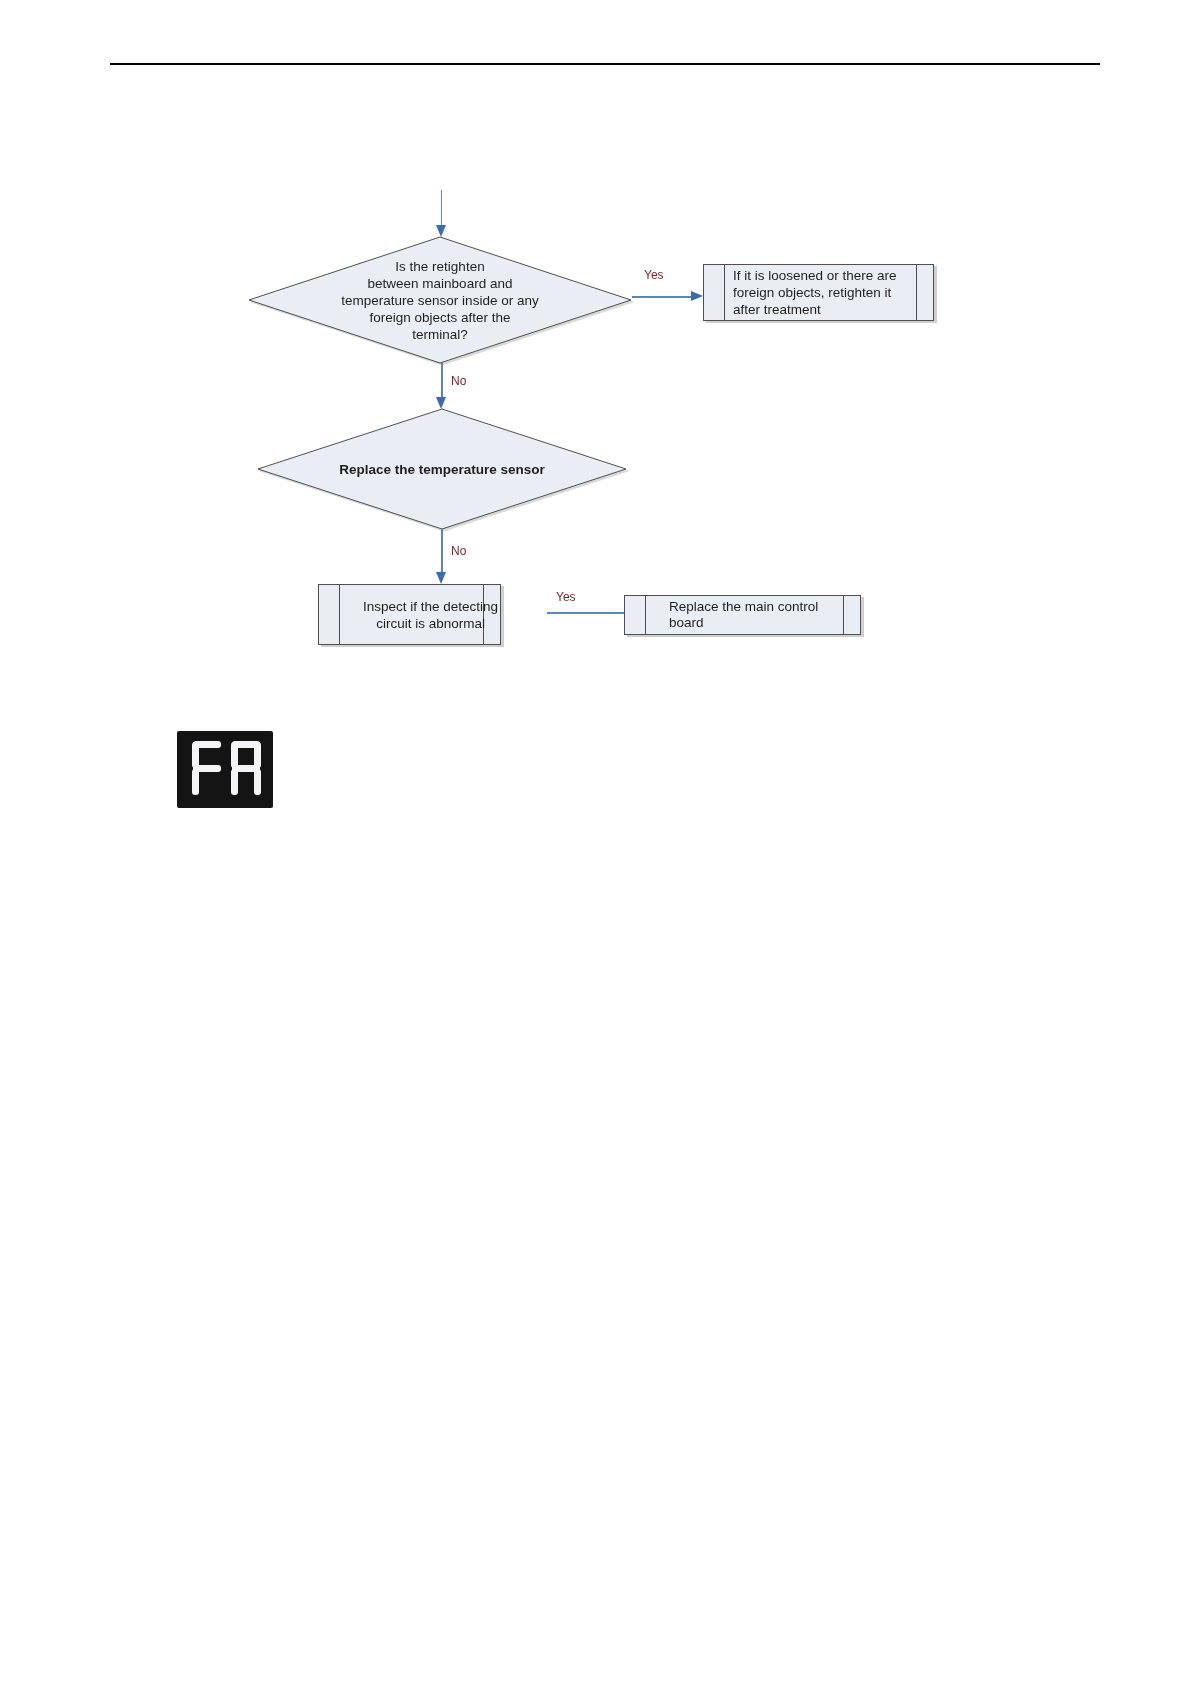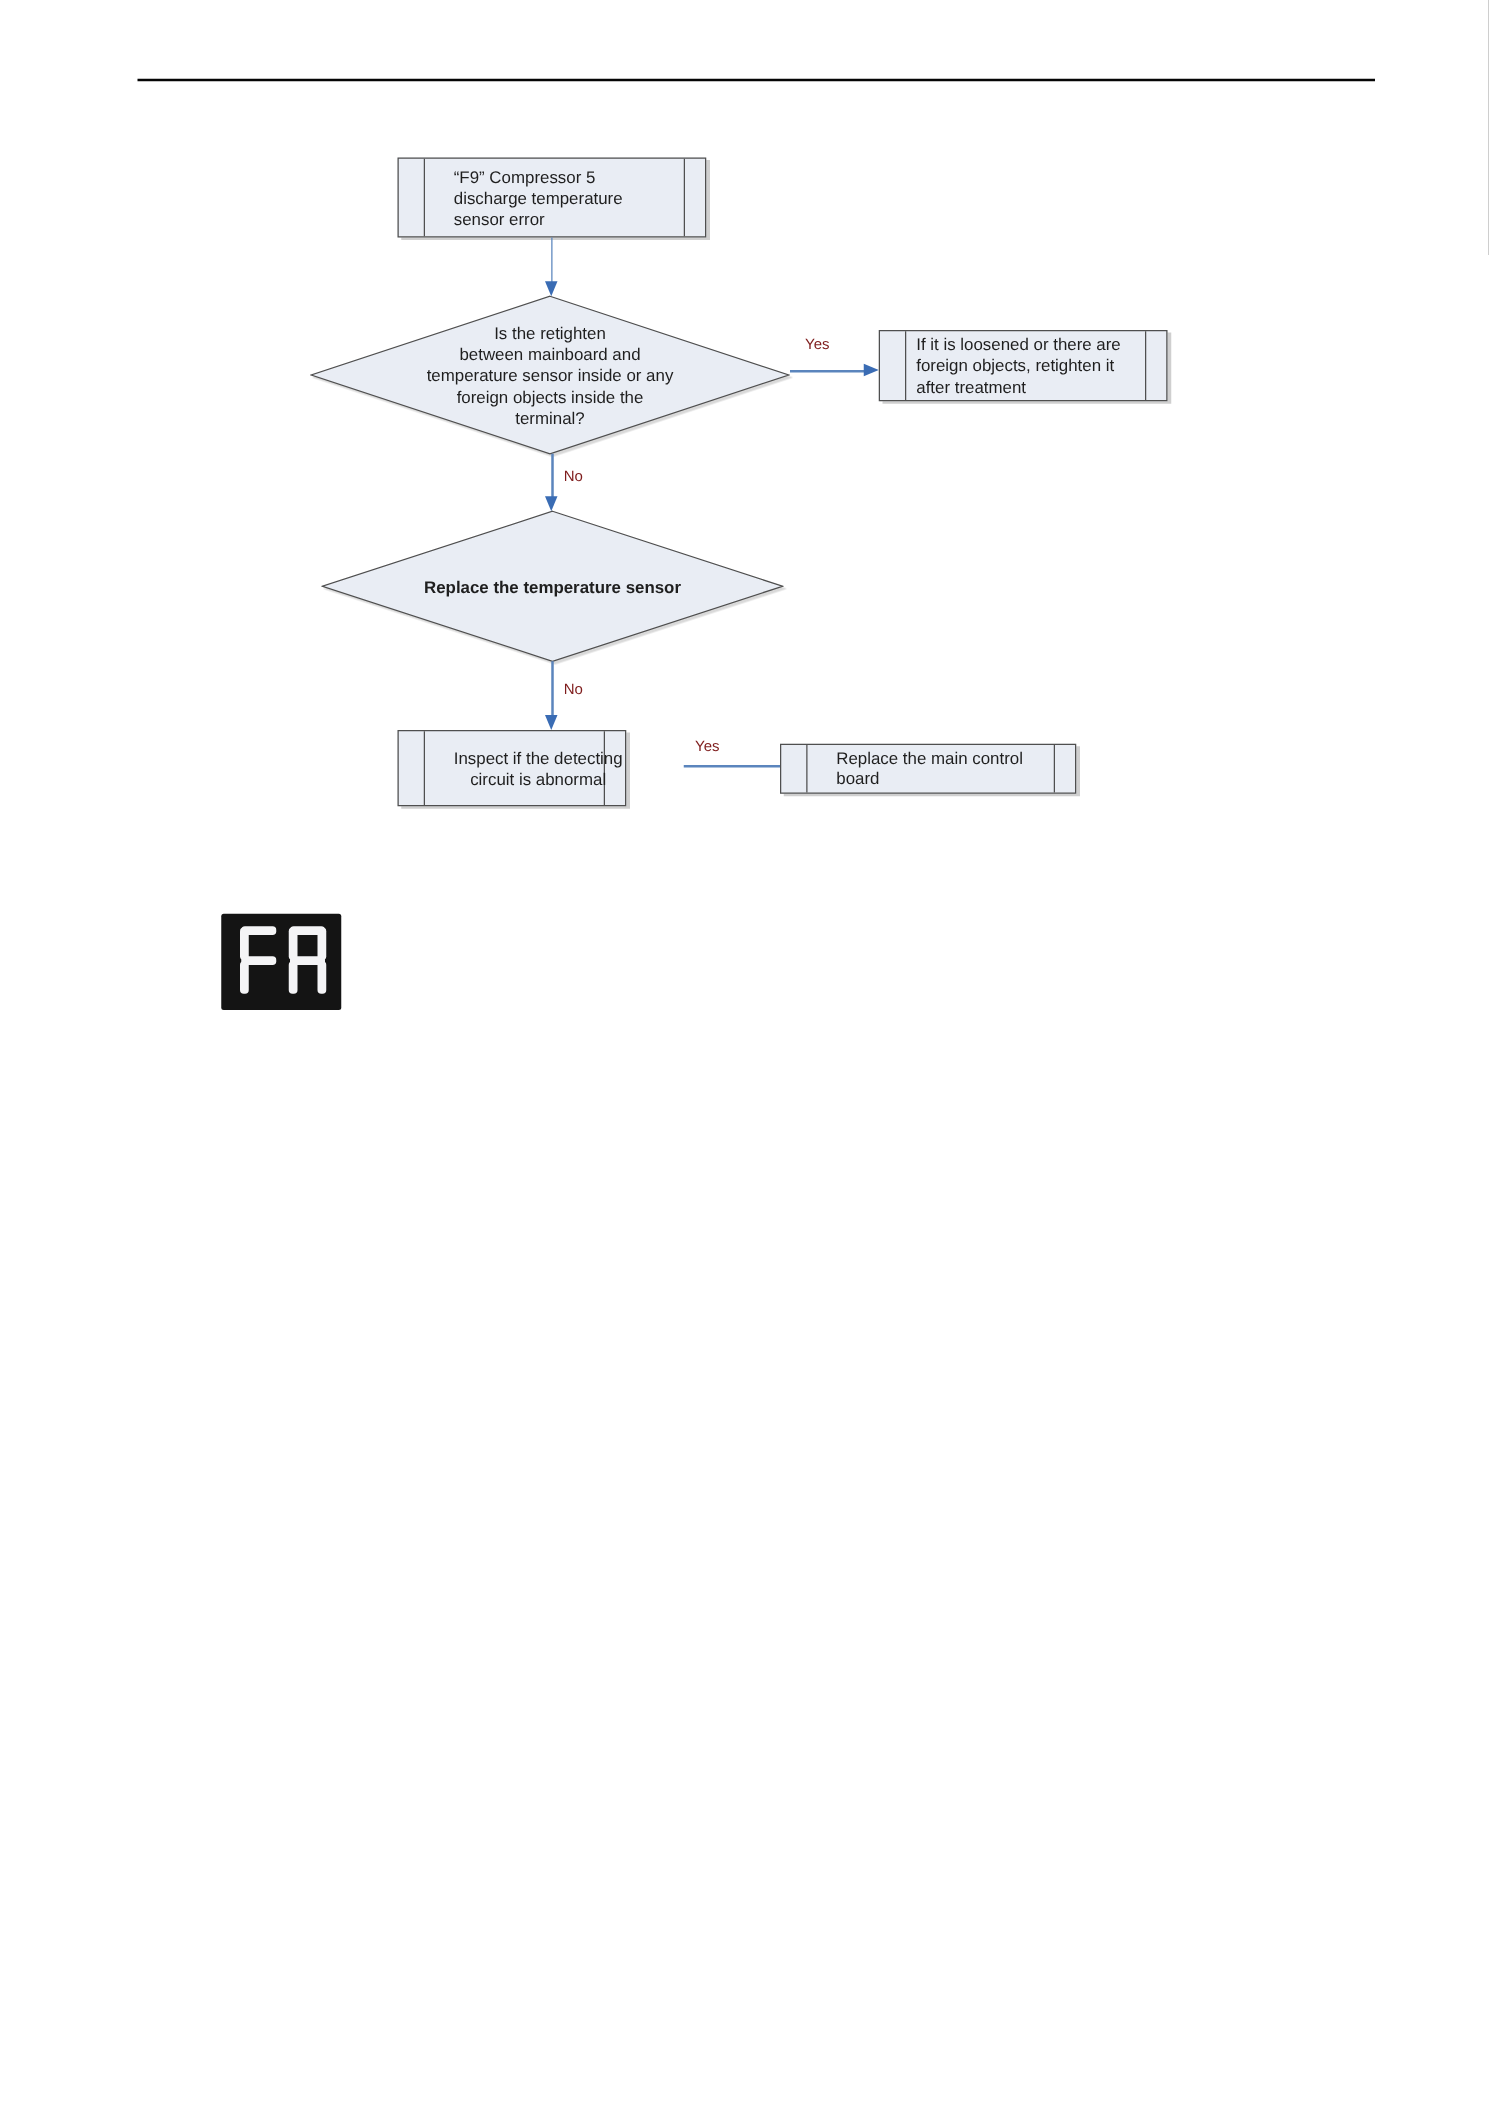--- a/index.html
+++ b/index.html
@@ -74,42 +74,33 @@
   .seg-digit{position:relative;width:30px;height:55px;margin-right:9px;}
   .seg{position:absolute;background:#f4f4f6;border-radius:3px;}
 </style>
 </head>
 <body>
 
 <div class="page">
 
   <div class="rule" style="left:110px;top:63px;width:990px;height:2px;"></div>
 
-  <div class="fc-box" style="left:318px;top:126px;width:247px;height:64px;">
-    <div class="band-l"></div>
-    <div class="band-r"></div>
-    <div class="txt">
-      <div>“F9” Compressor 5</div>
-      <div>discharge temperature</div>
-      <div>sensor error</div>
-    </div>
-  </div>
 
   <div class="stem-v" style="left:440.5px;top:190px;height:36px;"></div>
   <div class="ah-down" style="left:435.5px;top:225px;"></div>
 
   <div class="fc-diamond" style="left:248px;top:236px;width:384px;height:128px;">
     <svg width="384" height="128" viewBox="0 0 384 128">
       <polygon points="192,1 383,64 192,127 1,64"></polygon>
     </svg>
     <div class="txt">
       <div>Is the retighten</div>
       <div>between mainboard and</div>
       <div>temperature sensor inside or any</div>
-      <div>foreign objects inside the</div>
+      <div>foreign objects after the</div>
       <div>terminal?</div>
     </div>
   </div>
 
   <div class="branch-label" style="left:644px;top:268px;">Yes</div>
   <div class="stem-h" style="left:632px;top:296px;width:60px;"></div>
   <div class="ah-right" style="left:691px;top:291px;"></div>
 
   <div class="fc-box" style="left:703px;top:264px;width:231px;height:57px;">
     <div class="band-l"></div>

